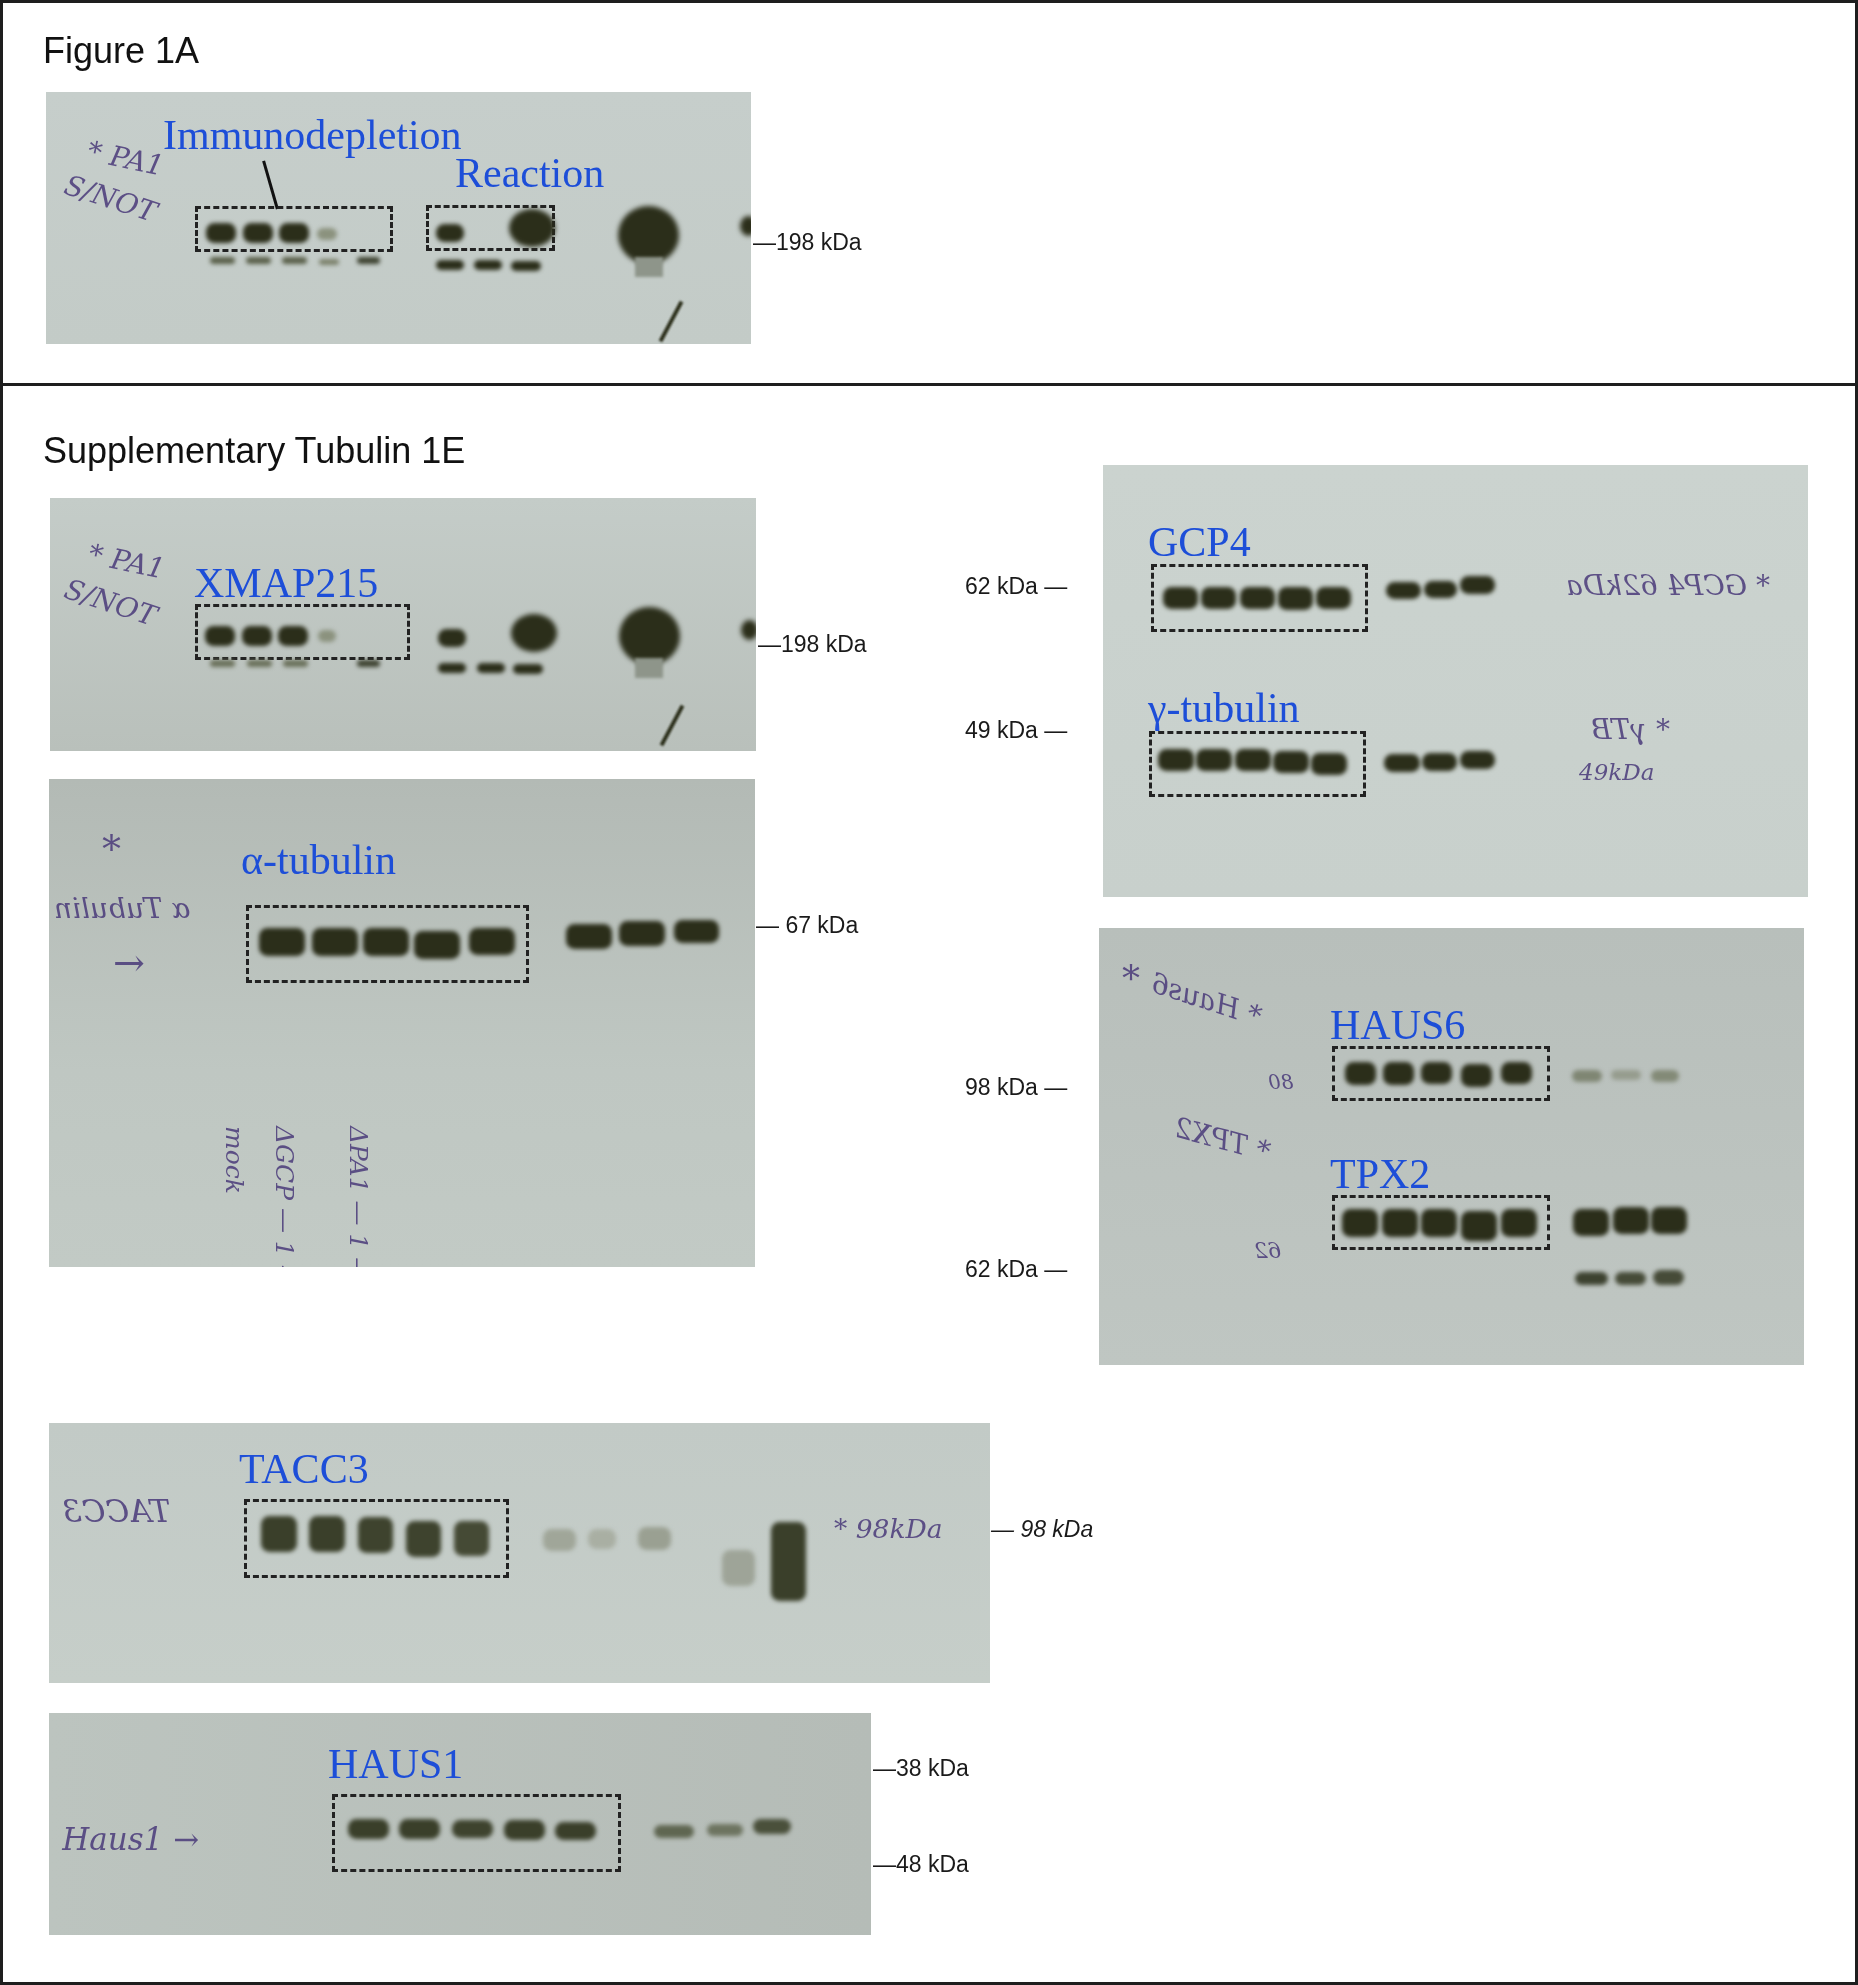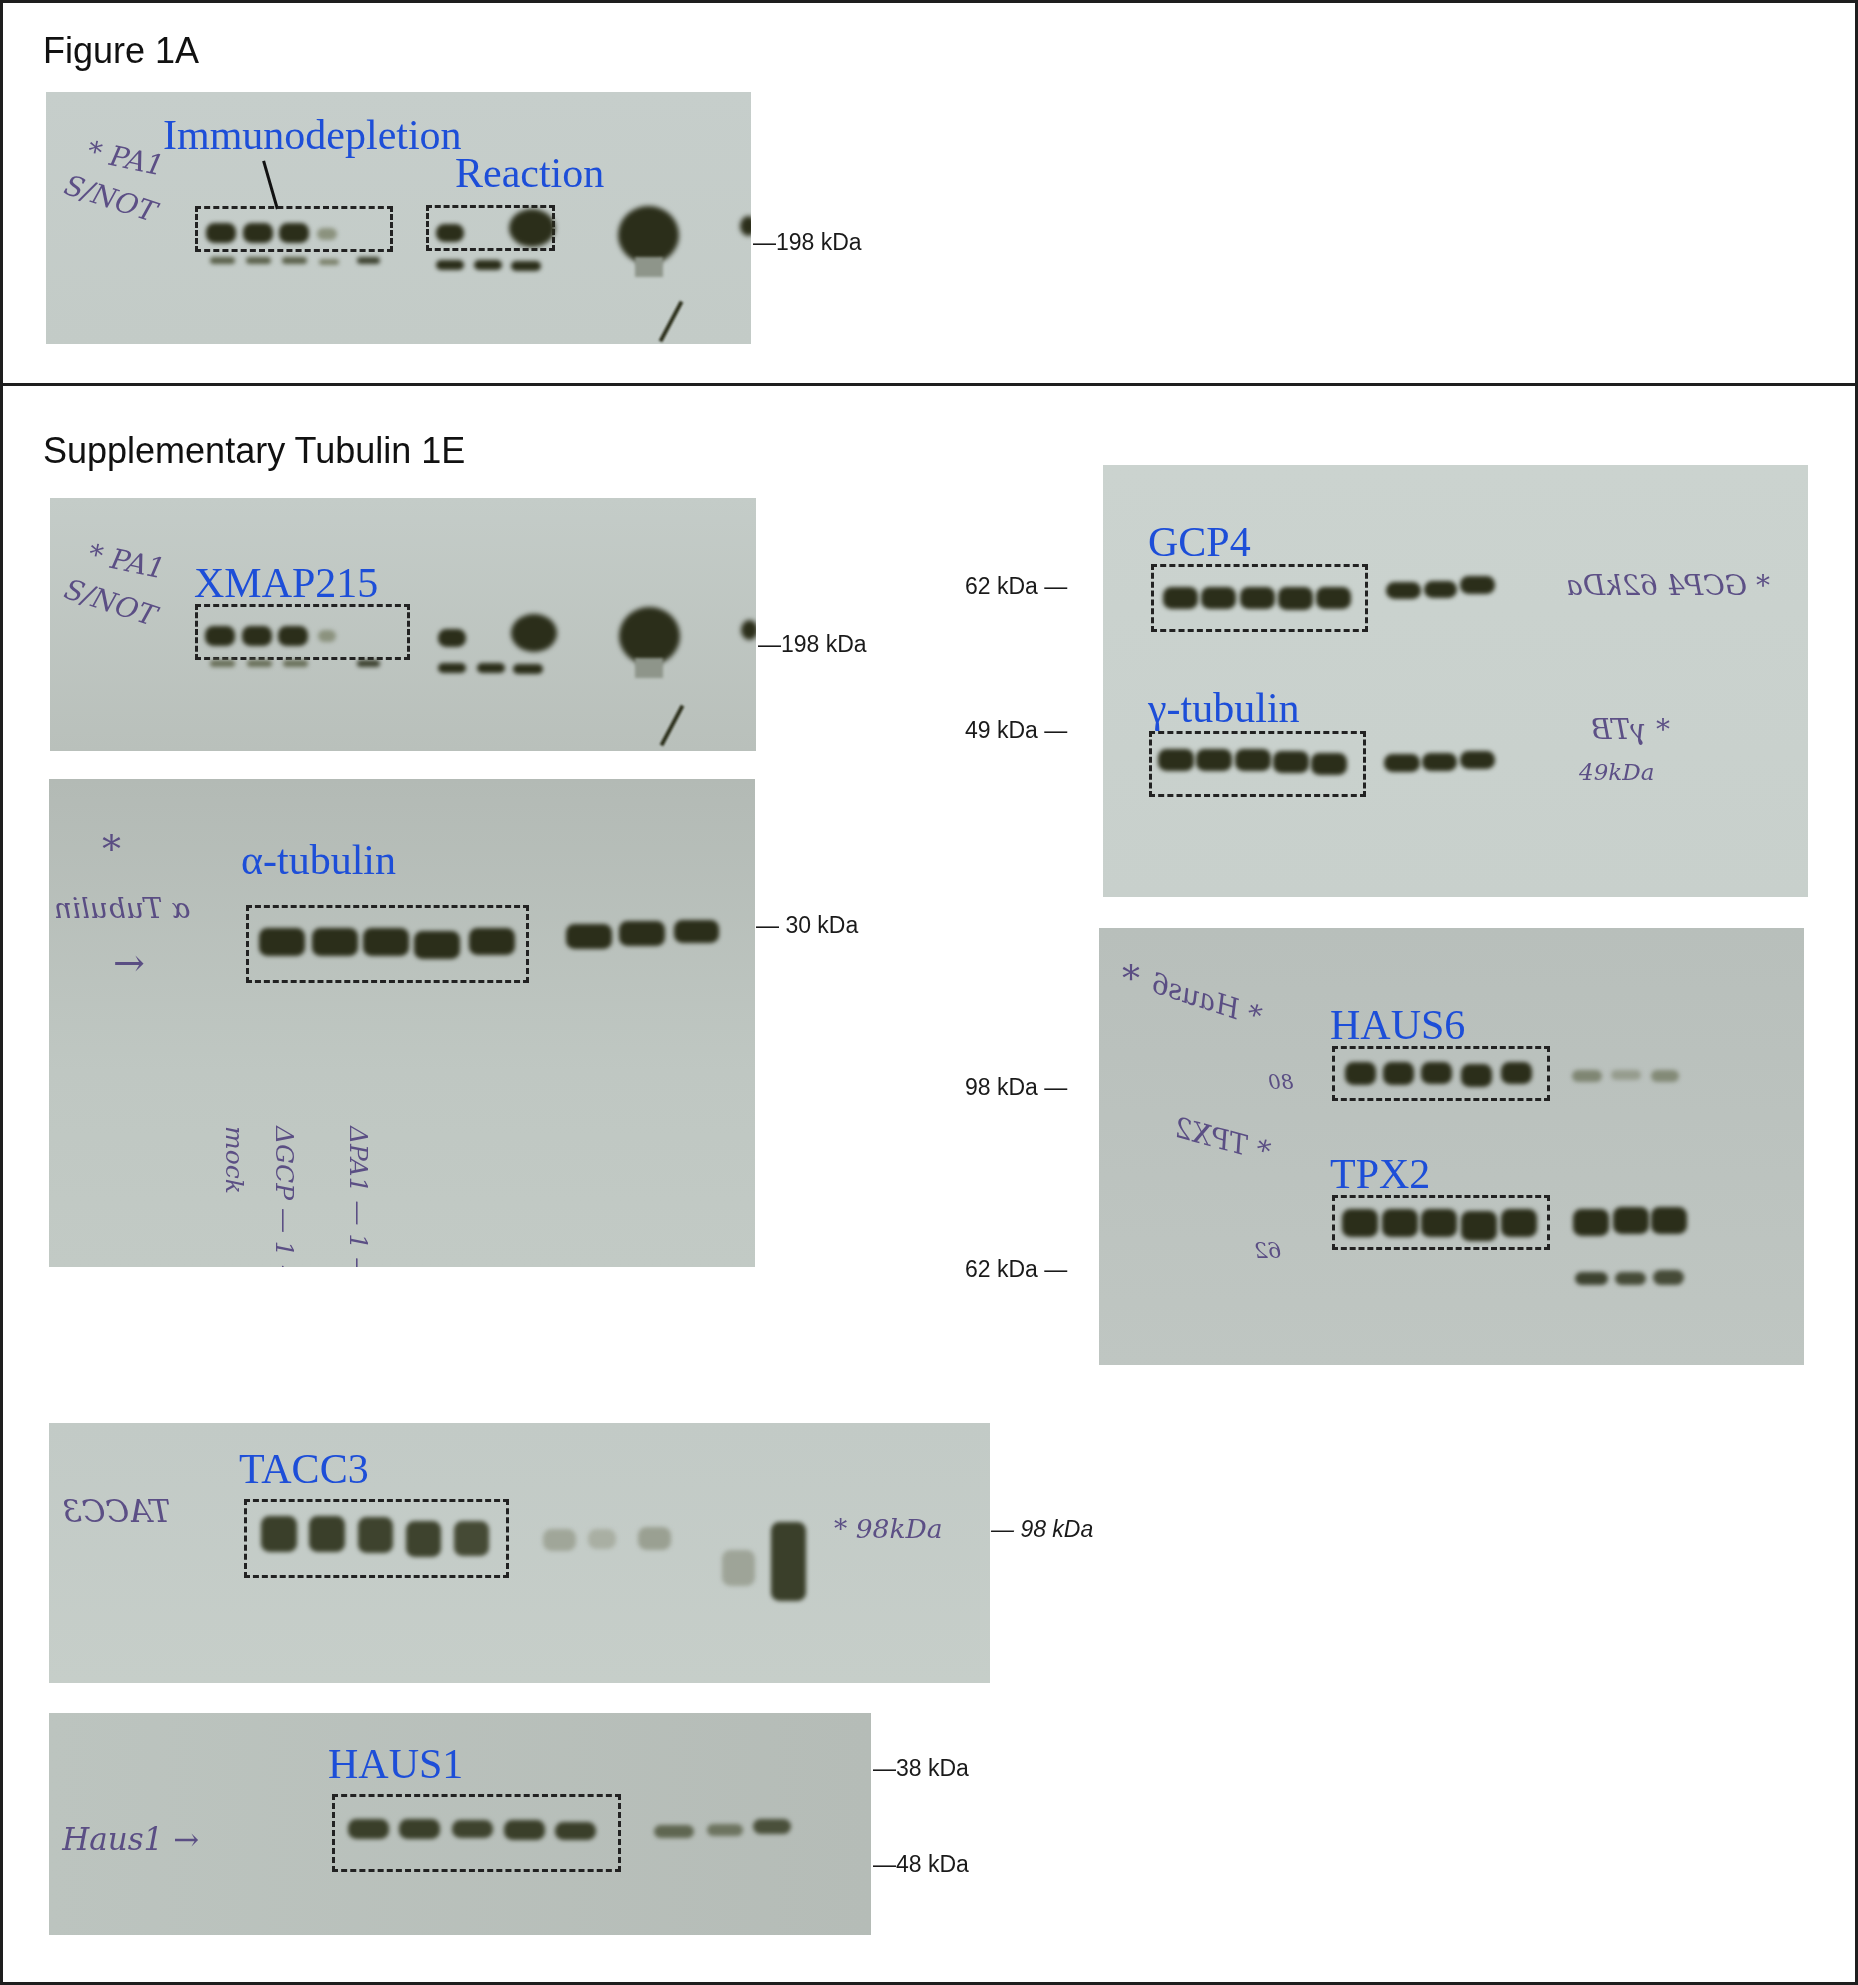--- a/index.html
+++ b/index.html
@@ -95,21 +95,21 @@
   <div class="band" style="left:314px; top:149px; width:46px; height:28px; background:#2b2e1a;"></div>
   <div class="band" style="left:365px; top:152px; width:46px; height:28px; background:#2b2e1a;"></div>
   <div class="band" style="left:420px; top:149px; width:46px; height:26.5px; background:#2b2e1a;"></div>
   <div class="band" style="left:517px; top:145px; width:46px; height:25px; background:#2b2e1a;"></div>
   <div class="band" style="left:570px; top:142px; width:46px; height:25px; background:#2b2e1a;"></div>
   <div class="band" style="left:625px; top:141px; width:45px; height:23px; background:#2b2e1a;"></div>
   <div class="ink" style="left:198px; top:347px; font-size:25px; transform:rotate(90deg); transform-origin:left top;">mock</div>
   <div class="ink" style="left:248px; top:347px; font-size:25px; transform:rotate(90deg); transform-origin:left top;">ΔGCP — 1 — 4</div>
   <div class="ink" style="left:322px; top:347px; font-size:25px; transform:rotate(90deg); transform-origin:left top;">ΔPA1 — 1 — 4</div>
 </div>
-<div class="kda" style="left:756px; top:914px;">— 30 kDa</div>
+<div class="kda" style="left:756px; top:914px;">— 67 kDa</div>
 
 <div class="kda" style="left:965px; top:575px;">62 kDa —</div>
 <div class="kda" style="left:965px; top:719px;">49 kDa —</div>
 <div class="blot" style="left:1103px; top:465px; width:705px; height:432px;">
   <div class="bg" style="background:linear-gradient(180deg,#cbd3cf,#c8d0cc);"></div>
   <div class="lbl" style="left:45px; top:56px;">GCP4</div>
   <div class="dash" style="left:48px; top:99px; width:217px; height:68px;"></div>
   <div class="band" style="left:60px; top:122px; width:35px; height:21.5px; background:#2b2e1a;"></div>
   <div class="band" style="left:98px; top:122px; width:35px; height:21.5px; background:#2b2e1a;"></div>
   <div class="band" style="left:137px; top:122px; width:35px; height:21.5px; background:#2b2e1a;"></div>

